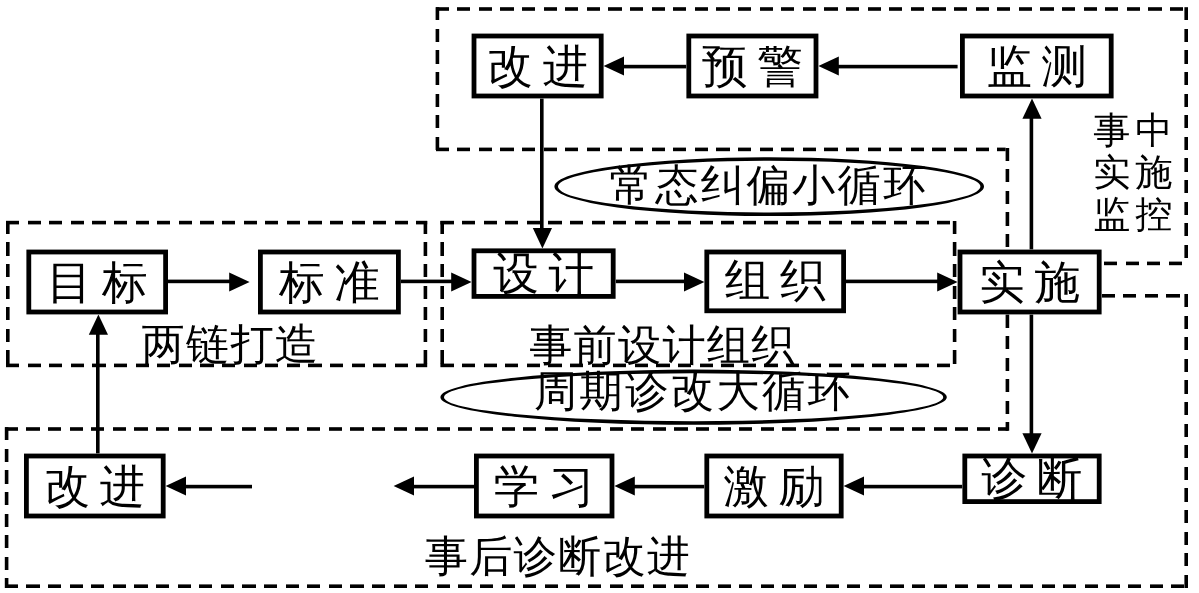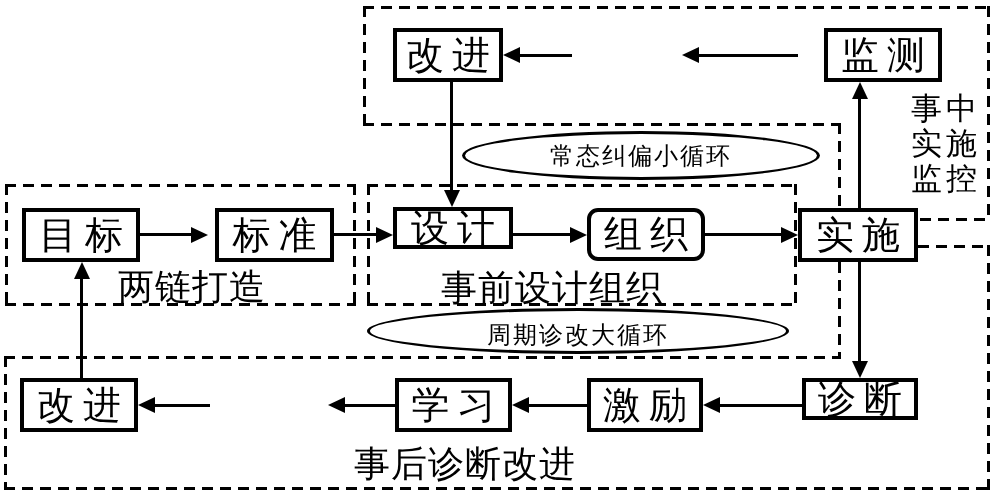--- a/index.html
+++ b/index.html
@@ -32,21 +32,21 @@
   .ha-r{position:absolute;width:0;height:0;z-index:4;
         border-top:8px solid transparent;border-bottom:8px solid transparent;border-left:17px solid #000;}
   .ha-u{position:absolute;width:0;height:0;z-index:4;
         border-left:8px solid transparent;border-right:8px solid transparent;border-bottom:17px solid #000;}
   .ha-d{position:absolute;width:0;height:0;z-index:4;
         border-left:8px solid transparent;border-right:8px solid transparent;border-top:17px solid #000;}
   .ellipse{
     position:absolute;box-sizing:border-box;
     border:3px solid #000;border-radius:50%;
     display:flex;align-items:center;justify-content:center;
-    font-size:24px;letter-spacing:2px;white-space:nowrap;
+    font-size:36px;letter-spacing:2px;white-space:nowrap;
     background:transparent;z-index:3;
   }
   .region-label{
     position:absolute;font-size:36px;letter-spacing:1px;
     white-space:nowrap;z-index:3;margin-left:12px;
   }
   .vertical-label{
     position:absolute;width:80px;
     font-size:31px;line-height:35px;letter-spacing:4px;text-indent:4px;
     text-align:center;z-index:3;
@@ -99,26 +99,27 @@
   <div class="region-label" style="left:106px;top:263px;">两链打造</div>
   <div class="region-label" style="left:429px;top:264px;">事前设计组织</div>
   <div class="region-label" style="left:342px;top:440px;">事后诊断改进</div>
   <div class="vertical-label" style="left:904px;top:91px;">
     <div>事中</div>
     <div>实施</div>
     <div>监控</div>
   </div>
 
   <div class="node" style="left:393px;top:28px;width:110px;height:54px;">改进</div>
-  <div class="node" style="left:824px;top:28px;width:118px;height:54px;">监测</div>
+  <div class="node" style="left:572px;top:28px;width:110px;height:54px;">预警</div>
+  <div class="node" style="left:800px;top:28px;width:128px;height:54px;">监测</div>
 
   <div class="node" style="left:22px;top:208px;width:118px;height:54px;">目标</div>
   <div class="node" style="left:215px;top:208px;width:119px;height:54px;">标准</div>
   <div class="node" style="left:393px;top:207px;width:120px;height:42px;">设计</div>
-  <div class="node" style="left:587px;top:208px;width:118px;height:53px;border-radius:11px;">组织</div>
+  <div class="node" style="left:587px;top:208px;width:118px;height:53px;">组织</div>
   <div class="node" style="left:798px;top:208px;width:120px;height:54px;">实施</div>
 
   <div class="node" style="left:20px;top:378px;width:118px;height:54px;">改进</div>
   <div class="node" style="left:395px;top:378px;width:117px;height:54px;">学习</div>
   <div class="node" style="left:587px;top:378px;width:116px;height:54px;">激励</div>
   <div class="node" style="left:802px;top:378px;width:116px;height:42px;">诊断</div>
 
   <div>
     <div class="sh" style="left:697px;top:54px;width:101px;"></div>
     <div class="ha-l" style="left:682px;top:47px;"></div>

